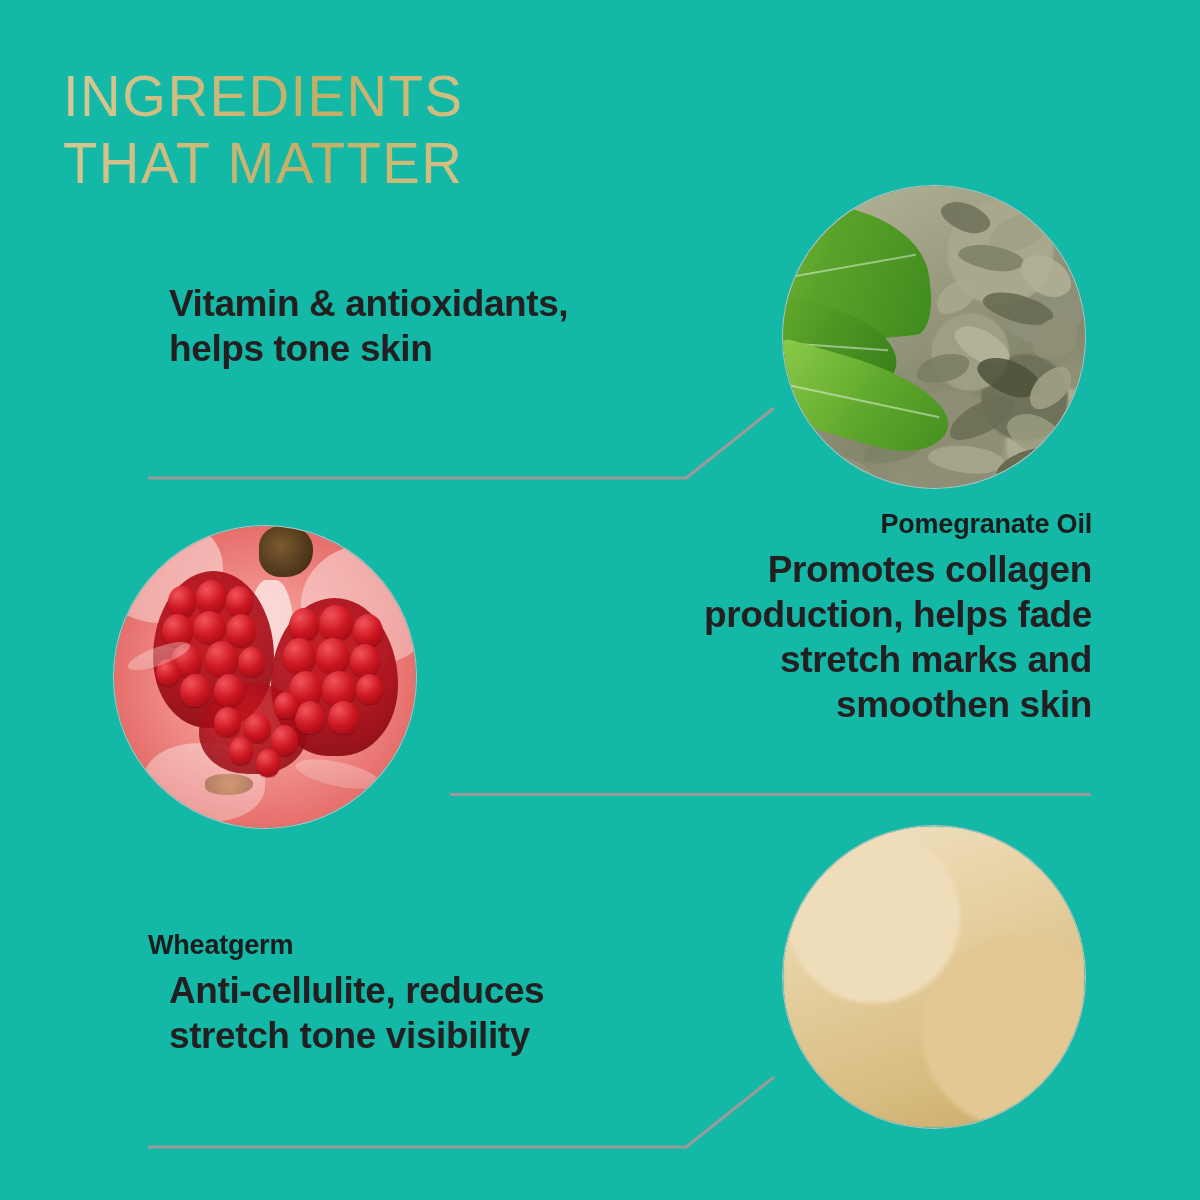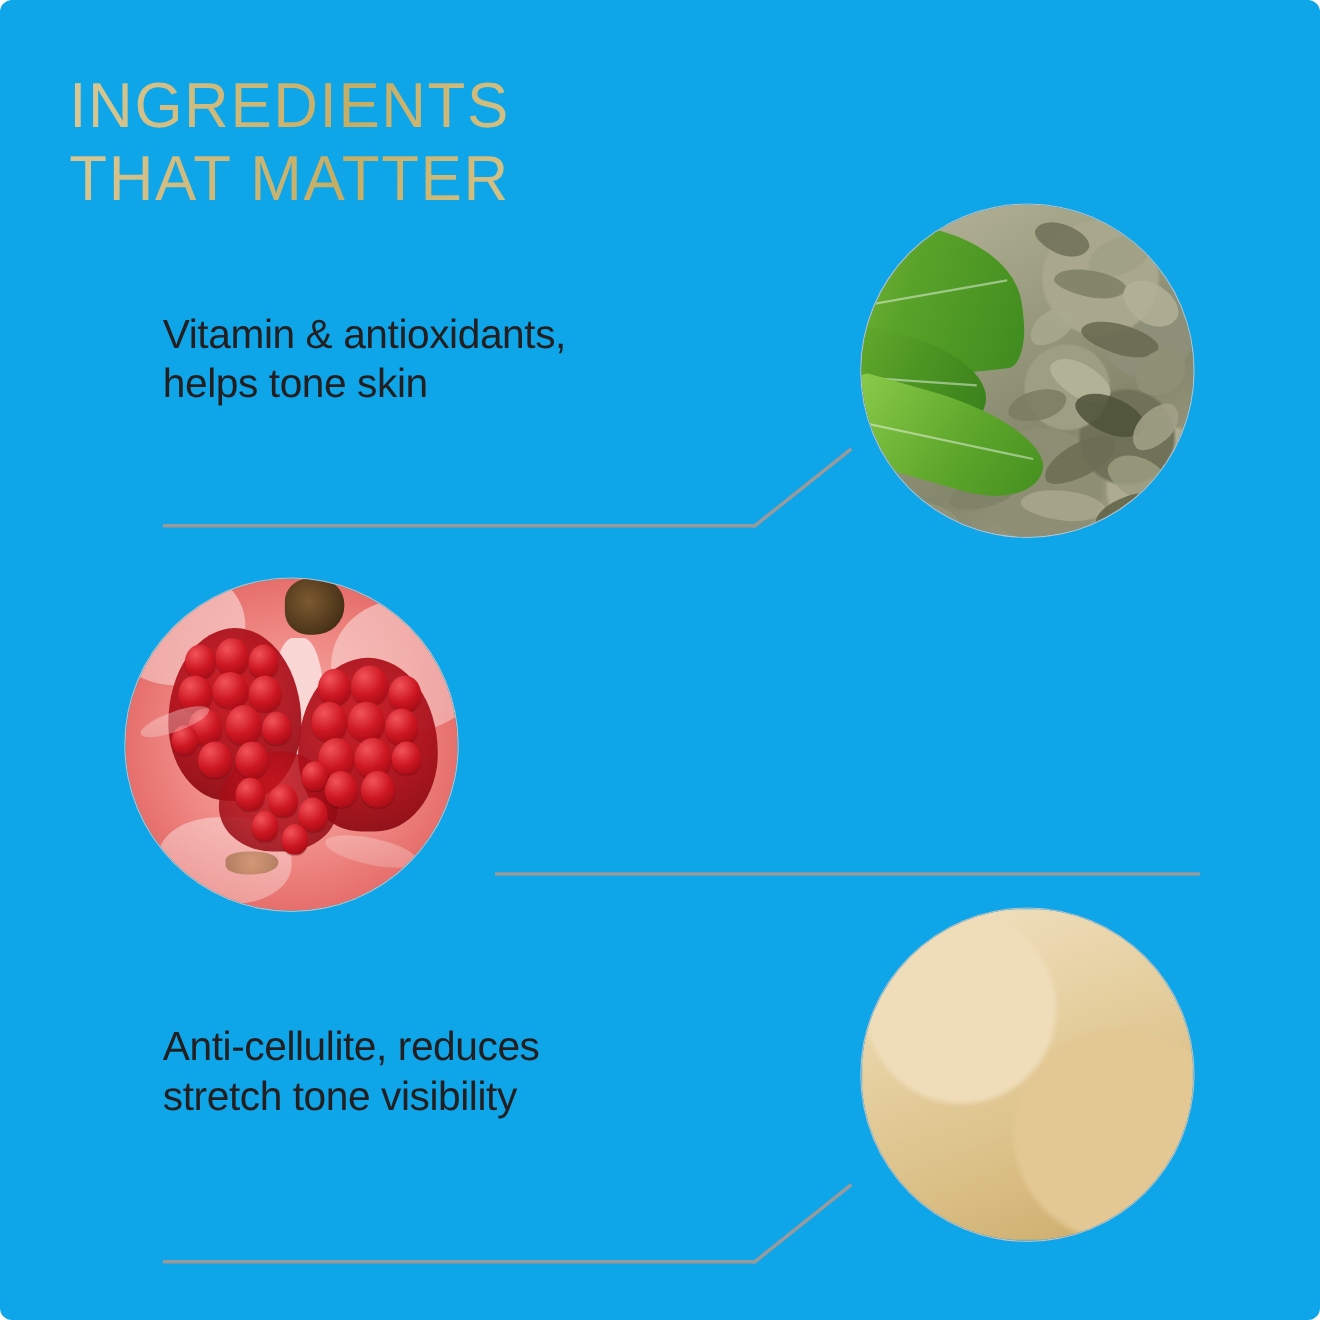--- a/index.html
+++ b/index.html
@@ -8,22 +8,21 @@
   html, body {
     width:1200px; height:1200px;
     background:#ffffff;
     font-family:"Liberation Sans", sans-serif;
     overflow:hidden;
   }
 
   #poster {
     position:relative;
     width:1200px; height:1200px;
-    background:#0ea5e9;
-    border-radius:11px;
+    background:#14b8a6;
   }
 
   
   .title {
     position:absolute;
     left:63px; top:62px;
     width:700px;
     font-family:"Liberation Sans", sans-serif;
     font-size:58px;
     font-weight:300;
@@ -46,25 +45,26 @@
     font-size:27px;
     font-weight:bold;
     color:#1c1c1c;
     letter-spacing:-0.2px;
     line-height:1.25;
     margin-bottom:5px;
   }
 
   .block p {
     font-size:37px;
-    font-weight:400;
+    font-weight:700;
     color:#231f20;
     line-height:1.22;
     letter-spacing:-0.4px;
     white-space:pre-line;
+    margin-left:21px;
   }
 
   #block-greentea   { left:148px; top:281px;  width:600px; text-align:left; }
   #block-pomegranate{ right:108px; top:508px; width:660px; text-align:right; }
   #block-wheatgerm  { left:148px; top:929px;  width:600px; text-align:left; }
 
   
   .connector { position:absolute; overflow:visible; }
   .connector line { stroke:#9a9a9a; stroke-width:3.2; }
 
@@ -228,20 +228,27 @@
                   border-radius:8% 70% 40% 18%/20% 58% 42% 30%;
                   transform:rotate(8deg);
                   background:linear-gradient(110deg,#6fb833 0%,#4e9623 55%,#377f1a 100%);"></div>
       <div class="gt-leaf" style="left:-6%;top:58%;width:62%;height:26%;
                   border-radius:6% 62% 34% 16%/24% 54% 48% 30%;
                   transform:rotate(16deg);
                   background:linear-gradient(110deg,#8ccb4a 0%,#5fa82c 55%,#458f20 100%);"></div>
     </div>
   </div>
 
+  <div class="block" id="block-pomegranate">
+    <h3>Pomegranate Oil</h3>
+    <p>Promotes collagen
+production, helps fade
+stretch marks and
+smoothen skin</p>
+  </div>
 
   <div class="rule" id="rule-pomegranate"></div>
 
   <div class="ingredient-circle" id="img-pomegranate">
     <div class="art">
       <div class="pg-base"></div>
 
       <div class="pg-pith" style="left:-6%;top:-4%;width:42%;height:36%;border-radius:50%;opacity:.55;"></div>
       <div class="pg-pith" style="left:62%;top:6%;width:46%;height:40%;border-radius:50%;opacity:.5;"></div>
       <div class="pg-pith" style="left:44%;top:18%;width:16%;height:52%;border-radius:40%;opacity:.75;"></div>
@@ -287,20 +294,21 @@
       <div class="pg-aril" style="left:38%;top:70%;width:8%;height:9%;"></div>
       <div class="pg-aril" style="left:47%;top:74%;width:8%;height:9%;"></div>
 
       <div class="pg-pith" style="left:4%;top:40%;width:22%;height:6%;border-radius:50%;opacity:.35;transform:rotate(-20deg);"></div>
       <div class="pg-pith" style="left:60%;top:78%;width:28%;height:8%;border-radius:50%;opacity:.3;transform:rotate(12deg);"></div>
       <div class="pg-crown" style="left:30%;top:82%;width:16%;height:7%;opacity:.55;background:radial-gradient(circle,#b9864a,#7a5428);"></div>
     </div>
   </div>
 
   <div class="block" id="block-wheatgerm">
+    <h3>Wheatgerm</h3>
     <p>Anti-cellulite, reduces
 stretch tone visibility</p>
   </div>
 
   <svg class="connector" id="connector-wheatgerm" viewBox="0 0 650 100" preserveAspectRatio="none">
     <line x1="8" y1="87" x2="546" y2="87"></line>
     <line x1="545" y1="88" x2="634" y2="17"></line>
   </svg>
 
   <div class="ingredient-circle" id="img-wheatgerm">

